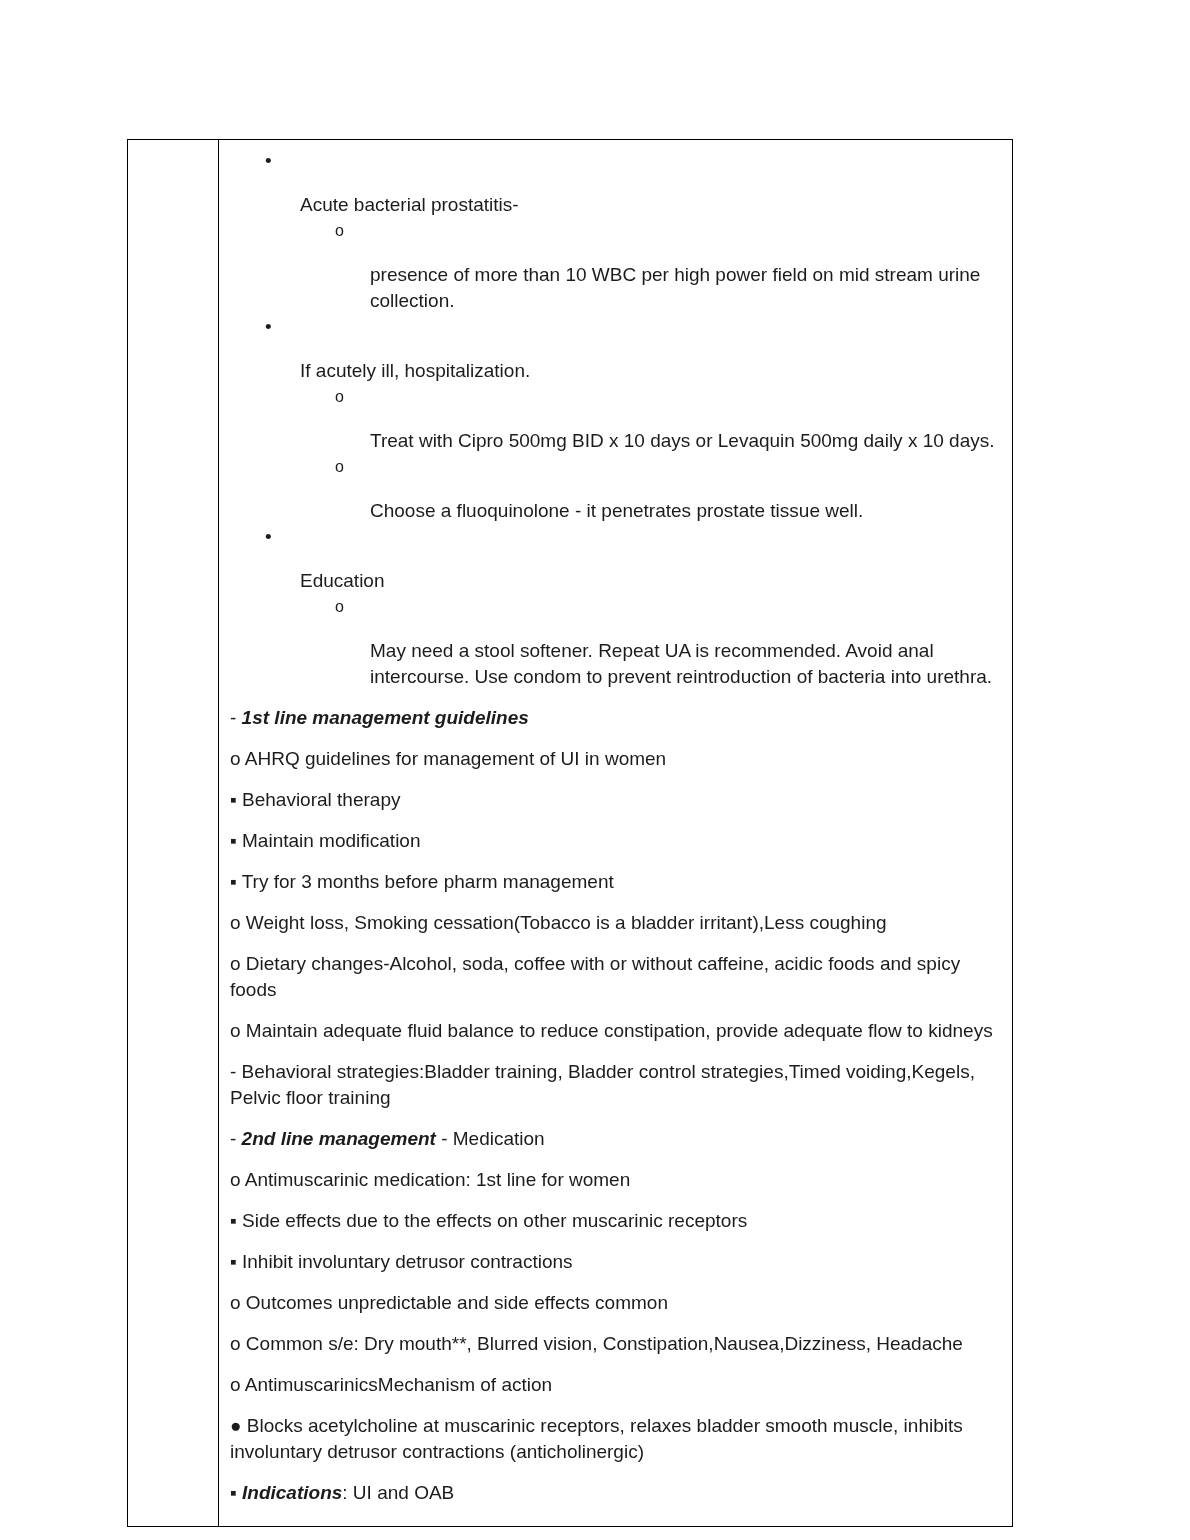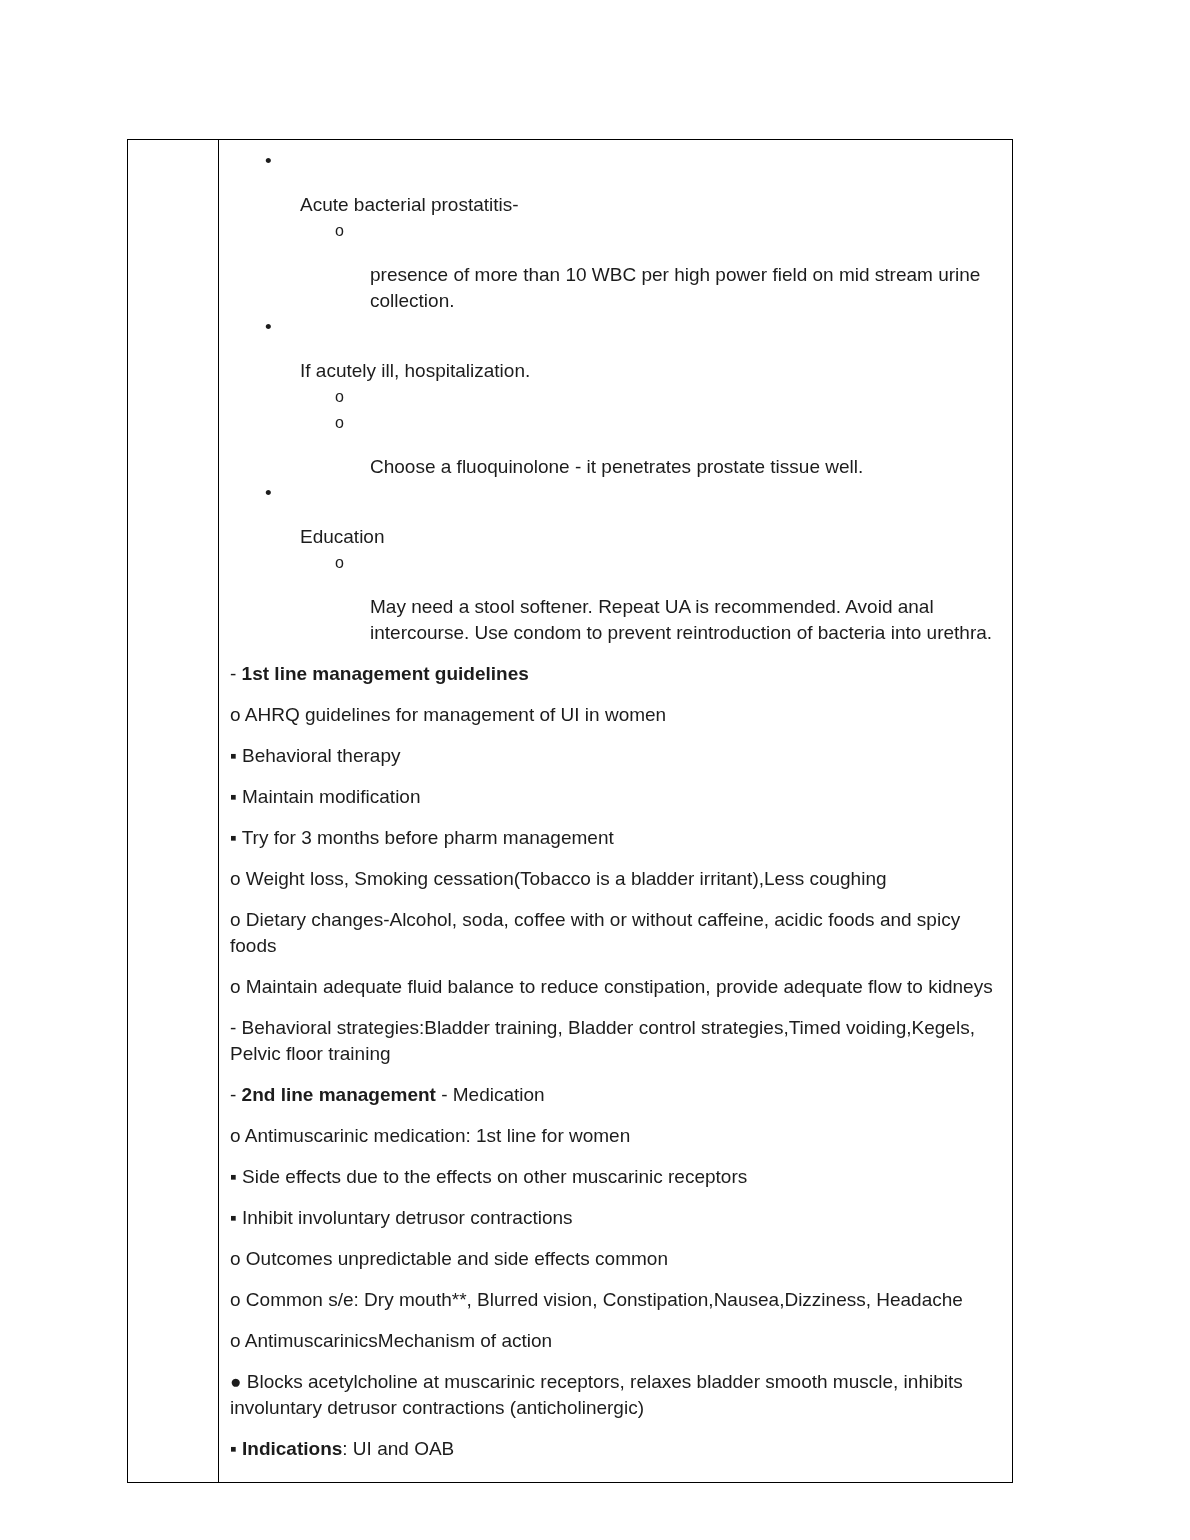--- a/index.html
+++ b/index.html
@@ -35,21 +35,21 @@
     font-size: 19px;
   }
   .blist { line-height: 26px; }
   .li { display: flex; align-items: flex-start; }
   .li.l1 { padding-left: 35px; }
   .li.l2 { padding-left: 105px; }
   .marker { width: 35px; flex: 0 0 35px; }
   .li.l2 .marker { font-size: 16px; line-height: 26px; }
   .li-text { flex: 1; margin-top: 44px; }
   p.para { line-height: 26px; margin-top: 15px; }
-  .b { font-weight: bold; }
+  .b { font-weight: bold; font-style: italic; }
 </style>
 </head>
 <body>
 
 <div class="page">
   <div class="doc-table">
     <div class="cell-left"></div>
     <div class="cell-right">
 
       <div class="blist">
@@ -61,20 +61,21 @@
           <span class="marker">o</span>
           <span class="li-text">presence of more than 10 WBC per high power field on mid stream urine collection.</span>
         </div>
 
         <div class="li l1">
           <span class="marker">•</span>
           <span class="li-text">If acutely ill, hospitalization.</span>
         </div>
         <div class="li l2">
           <span class="marker">o</span>
+          <span class="li-text">Treat with Cipro 500mg BID x 10 days or Levaquin 500mg daily x 10 days.</span>
         </div>
         <div class="li l2">
           <span class="marker">o</span>
           <span class="li-text">Choose a fluoquinolone - it penetrates prostate tissue well.</span>
         </div>
 
         <div class="li l1">
           <span class="marker">•</span>
           <span class="li-text">Education</span>
         </div>

